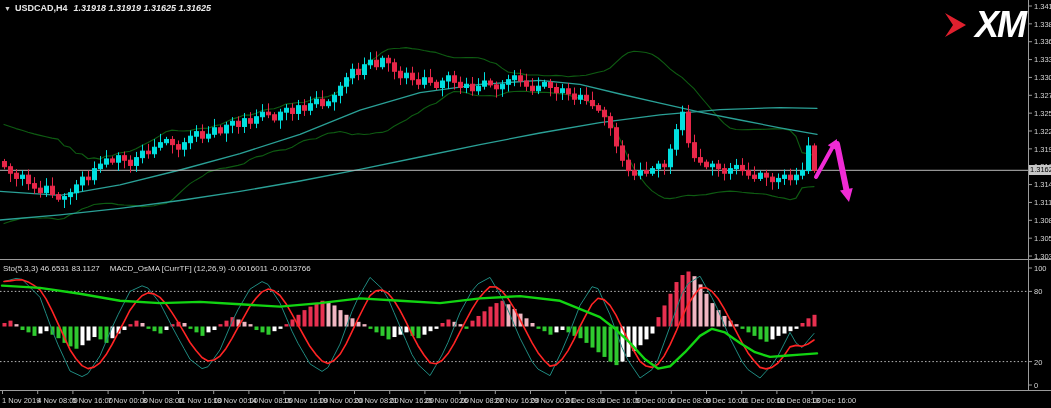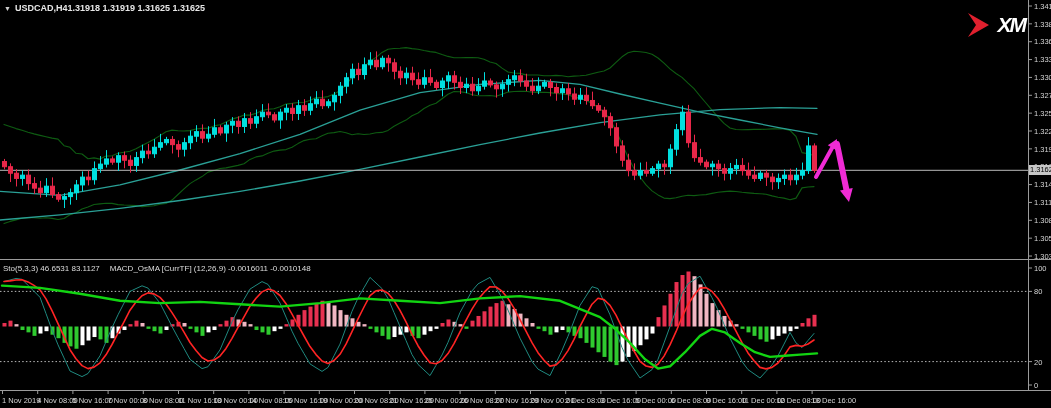--- a/index.html
+++ b/index.html
@@ -1,27 +1,27 @@
 <!DOCTYPE html>
 <html><head>
 <meta charset="utf-8">
 <style>
   html,body{margin:0;padding:0;background:#000;}
   #app{position:relative;width:1051px;height:408px;background:#000;overflow:hidden;
        font-family:"Liberation Sans",sans-serif;}
   #cv{position:absolute;left:0;top:0;}
   .title{position:absolute;left:4px;top:3px;color:#e8e8e8;font-weight:bold;font-size:9px;white-space:nowrap;}
   .title .tri{font-size:7px;color:#cfcfcf;margin-right:4px;}
-  .title .vals{font-weight:bold;}
+  .title .vals{margin-left:6px;font-weight:bold;font-style:italic;}
   .indlabel{position:absolute;left:3px;top:264px;color:#dedede;font-size:8px;white-space:nowrap;}
   .indlabel .macd{margin-left:10px;}
   .pricetag{position:absolute;left:1029px;width:21px;background:#c6c6c6;color:#000;
             font-size:7.5px;line-height:10px;text-align:left;padding-left:1px;z-index:5;}
   .logo{position:absolute;right:26px;top:7px;display:flex;align-items:center;height:36px;}
-  .logo .xm{color:#fff;font-style:italic;font-weight:900;font-size:21px;letter-spacing:-2px;
+  .logo .xm{color:#fff;font-style:italic;font-weight:900;font-size:36px;letter-spacing:-2px;
             line-height:34px;margin-left:7px;}
 </style>
 </head>
 <body>
 
 <div id="app">
   <svg id="cv" width="1051" height="408">
       <line x1="0" y1="259.5" x2="1051" y2="259.5" stroke="#9b9b9b" stroke-width="1"></line>
       <line x1="0" y1="390.5" x2="1051" y2="390.5" stroke="#9b9b9b" stroke-width="1"></line>
       <line x1="1028.5" y1="0" x2="1028.5" y2="390.5" stroke="#9b9b9b" stroke-width="1"></line>
@@ -541,21 +541,21 @@
         <line x1="837" y1="144" x2="846.3661271475327" y2="189.26961454640767" stroke="#f02bd5" stroke-width="6" stroke-linecap="round"></line>
         <polygon points="849,202 840.0009344207365,190.58655097264136 852.7313198743288,187.95267812017397" fill="#f02bd5"></polygon>
       </g>
     </svg>
 
   <div class="title">
     <span class="tri">▼</span><span>USDCAD,H4</span><span class="vals">1.31918 1.31919 1.31625 1.31625</span>
   </div>
 
   <div class="indlabel">
-    <span>Sto(5,3,3) 46.6531 83.1127</span><span class="macd">MACD_OsMA [CurrTF] (12,26,9) -0.0016011 -0.0010148</span>
+    <span>Sto(5,3,3) 46.6531 83.1127</span><span class="macd">MACD_OsMA [CurrTF] (12,26,9) -0.0016011 -0.0013766</span>
   </div>
 
   <div class="pricetag" style="top: 165.298px;">1.31625</div>
 
   <div class="logo">
     <svg width="25" height="34">
       <polygon points="2,5 23,17 2,29 10,17" fill="#e0202e"></polygon>
       <polygon points="0,9 7,13 0,25" fill="#000000"></polygon>
     </svg>
     <span class="xm">XM</span>

